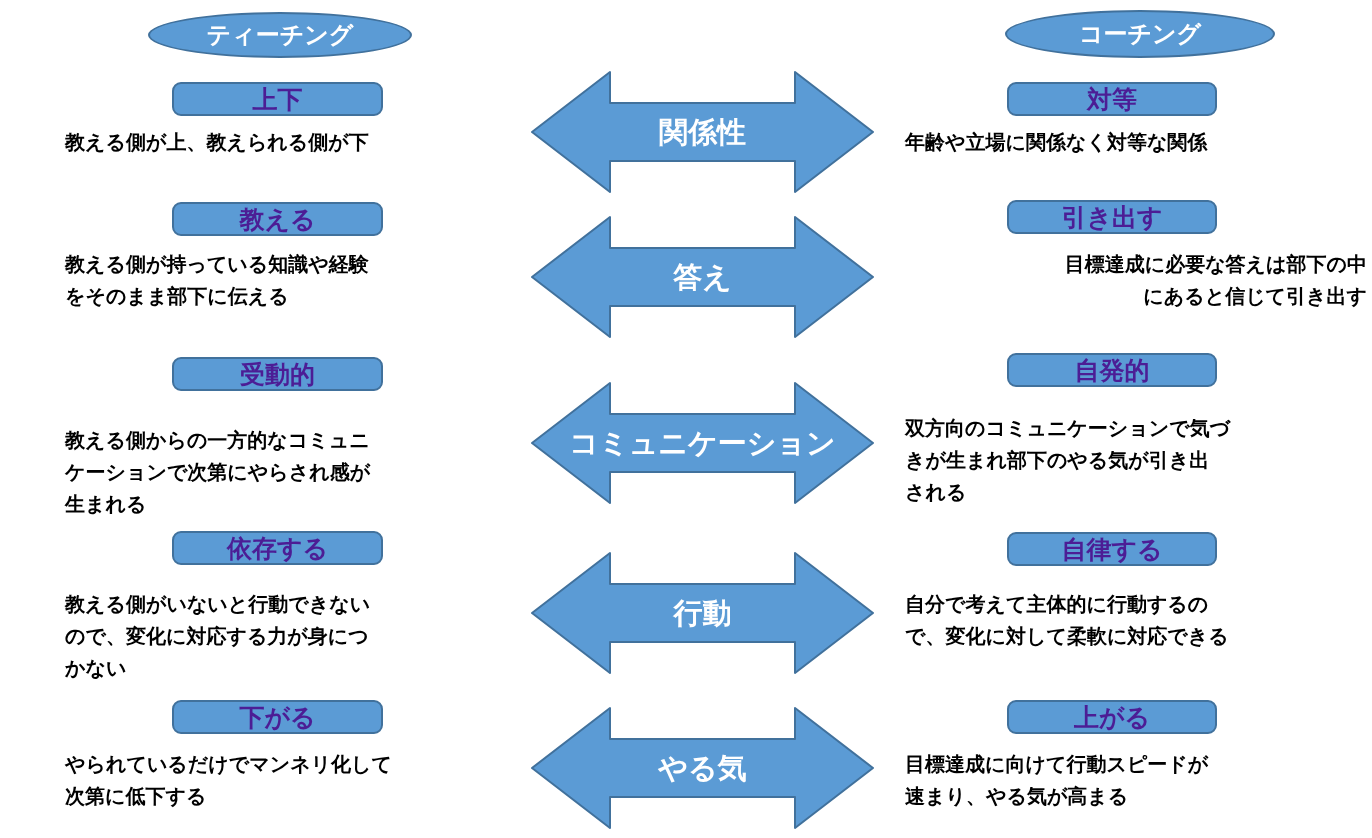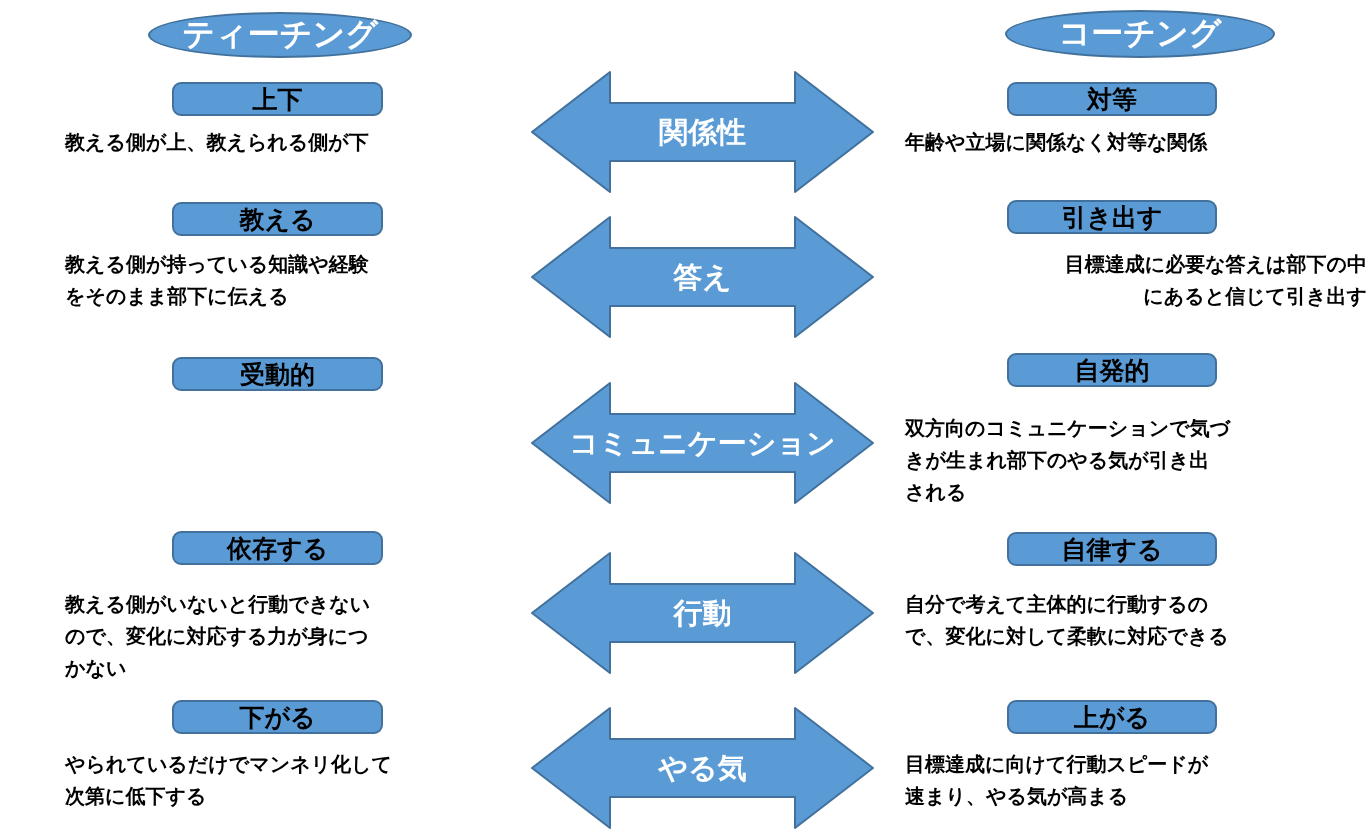--- a/index.html
+++ b/index.html
@@ -20,33 +20,33 @@
     background: #5B9BD5;
     border: 2px solid #41719C;
     border-radius: 50%;
     display: flex;
     align-items: center;
     justify-content: center;
     box-sizing: border-box;
   }
   .ellipse span {
     color: #ffffff;
-    font-size: 32px;
+    font-size: 24px;
     font-weight: 700;
     white-space: nowrap;
   }
   .badge {
     position: absolute;
     width: 211px;
     height: 34px;
     background: #5B9BD5;
     border: 2px solid #41719C;
     border-radius: 9px;
     box-sizing: border-box;
-    color: #000000;
+    color: #4c1d95;
     font-size: 25px;
     font-weight: 700;
     text-align: center;
     line-height: 30px;
     white-space: nowrap;
   }
   .body-text {
     position: absolute;
     color: #000000;
     font-size: 20px;
@@ -108,20 +108,25 @@
     <polygon class="arrow-shape" points="2,62 80,2 80,33 265,33 265,2 343,62 265,122 265,91 80,91 80,122"></polygon>
     <text class="arrow-label" x="172.5" y="62">答え</text>
   </svg>
   <div class="badge" style="left:1007px; top:200px; width:210px;">引き出す</div>
   <div class="body-text" style="left:905px; top:248px; width:462px;text-align:right;">
       <div>目標達成に必要な答えは部下の中</div>
       <div>にあると信じて引き出す</div>
     </div>
 
   <div class="badge" style="left:172px; top:357px;">受動的</div>
+  <div class="body-text" style="left:65px; top:424px; width:450px;">
+      <div>教える側からの一方的なコミュニ</div>
+      <div>ケーションで次第にやらされ感が</div>
+      <div>生まれる</div>
+    </div>
   <svg class="arrow" style="left:530px; top:381px;" width="345" height="124" viewBox="0 0 345 124">
     <polygon class="arrow-shape" points="2,62 80,2 80,33 265,33 265,2 343,62 265,122 265,91 80,91 80,122"></polygon>
     <text class="arrow-label" x="172.5" y="62">コミュニケーション</text>
   </svg>
   <div class="badge" style="left:1007px; top:353px; width:210px;">自発的</div>
   <div class="body-text" style="left:905px; top:412px; width:462px;">
       <div>双方向のコミュニケーションで気づ</div>
       <div>きが生まれ部下のやる気が引き出</div>
       <div>される</div>
     </div>

